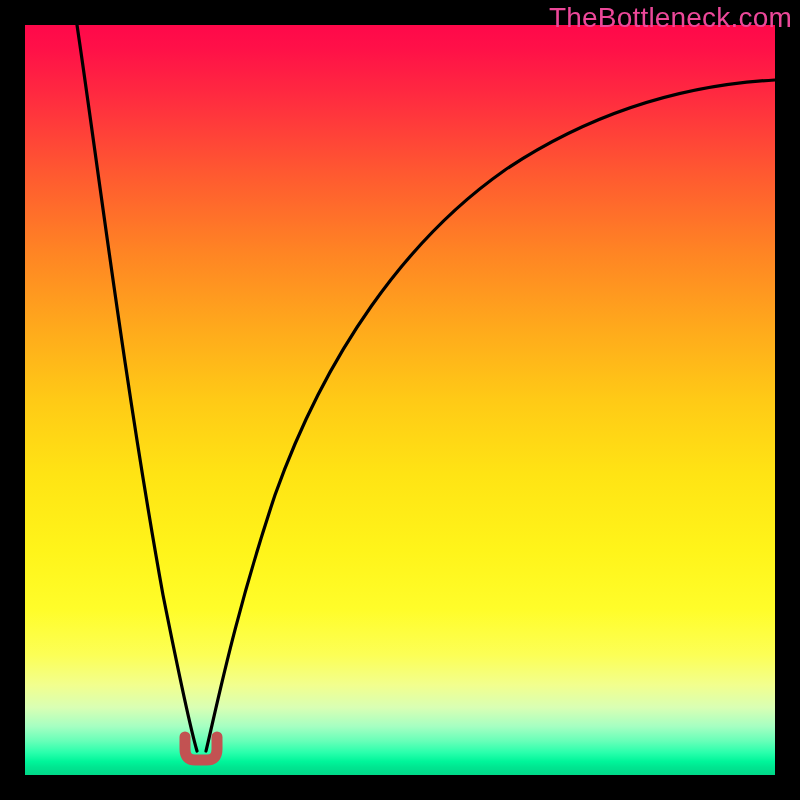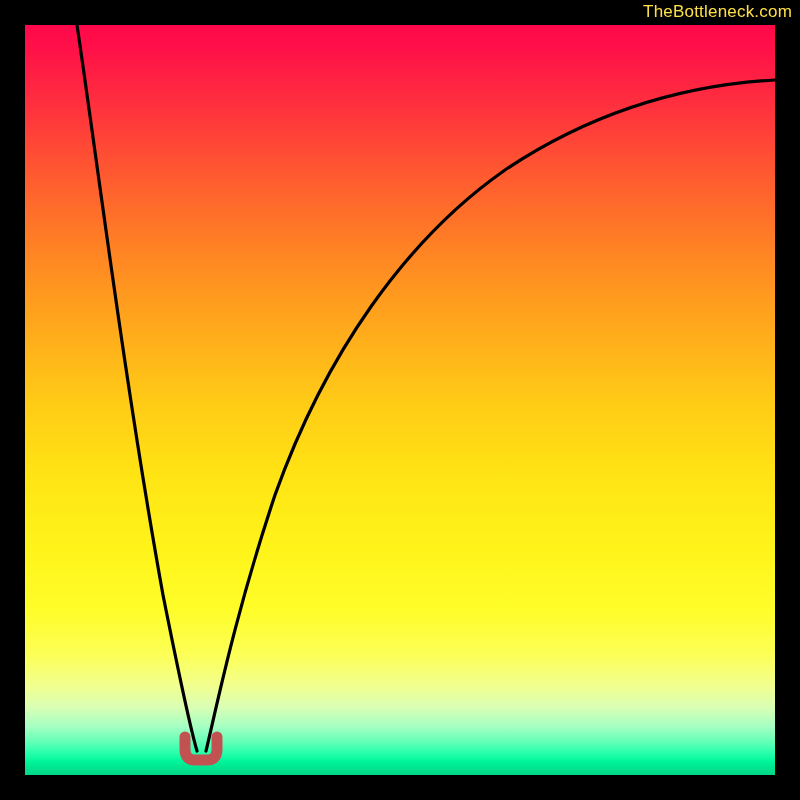--- a/index.html
+++ b/index.html
@@ -44,22 +44,22 @@
     left: 0;
     top: 0;
     width: 750px;
     height: 750px;
     overflow: visible;
   }
   .watermark {
     position: absolute;
     top: 2px;
     right: 8px;
-    color: #fde047;
-    font-size: 17px;
+    color: #ec4899;
+    font-size: 28px;
     font-weight: 500;
     letter-spacing: 0.2px;
     user-select: none;
   }
 </style>
 </head>
 <body>
 
 <div class="frame">
 

